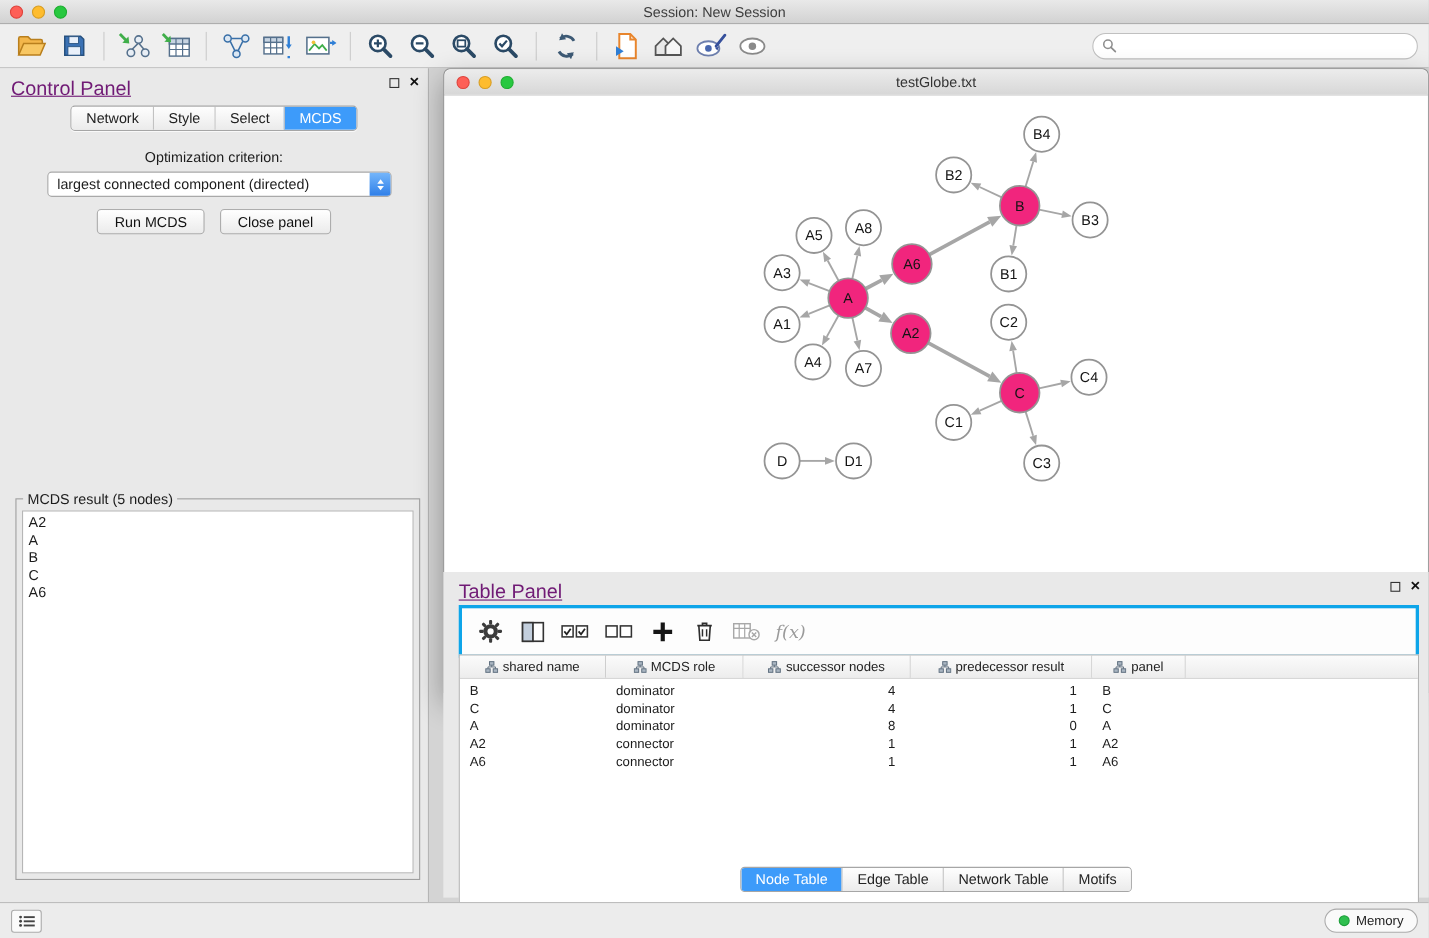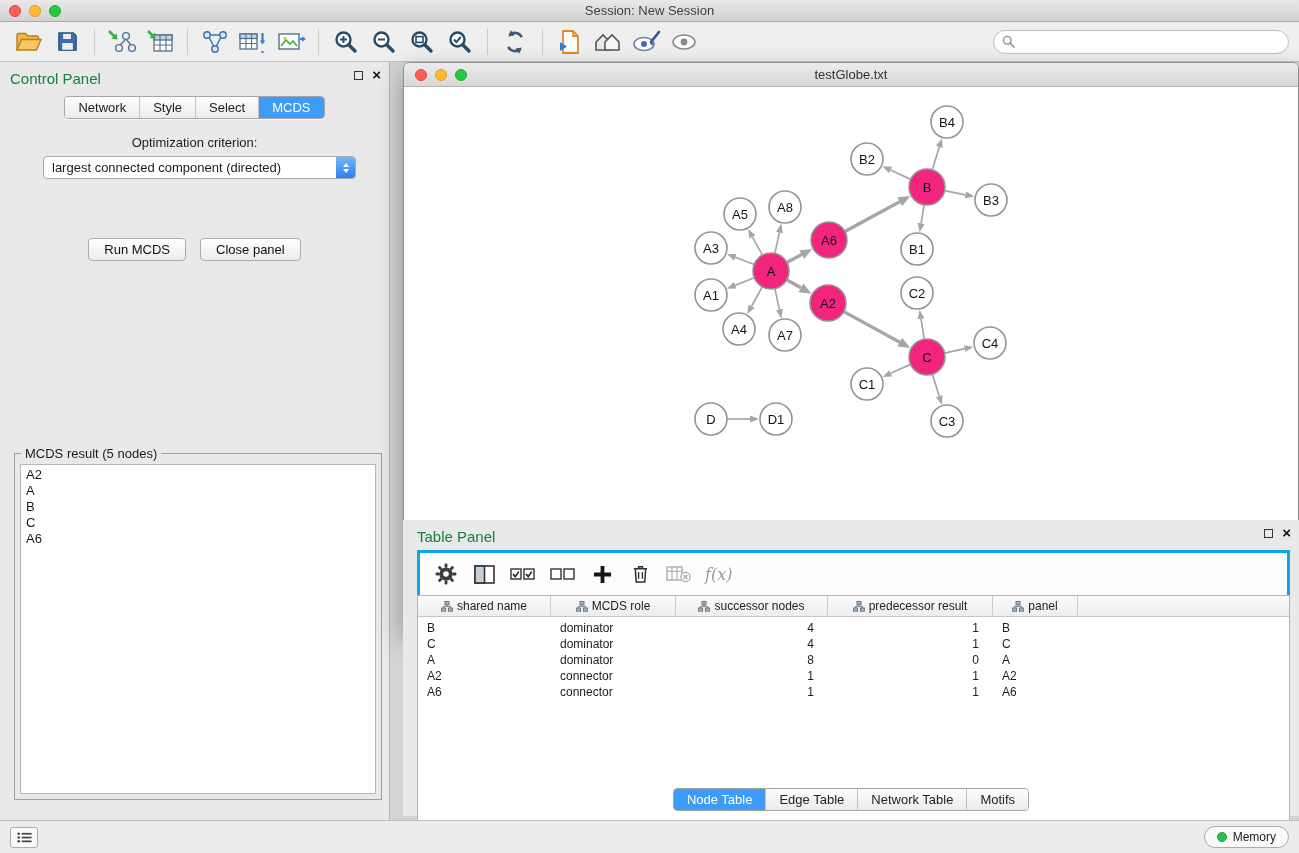--- a/index.html
+++ b/index.html
@@ -28,21 +28,21 @@
   .searchbox input { border:none; outline:none; flex:1; font-size:12px; margin-left:5px; background:transparent;
     font-family:"Liberation Sans","DejaVu Sans",sans-serif; }
 
   
   .content { position:absolute; top:62px; left:0; right:0; height:758px; background:#d4d4d4; }
 
   
   .control-panel { position:absolute; left:0; top:0; width:390px; height:758px; background:#e9e9e9;
     border-right:1px solid #b5b5b5; }
   .panel-head { position:absolute; top:0; left:0; right:0; height:28px; }
-  .panel-title { position:absolute; left:10px; top:8px; font-size:15px; color:#15803d; }
+  .panel-title { position:absolute; left:10px; top:8px; font-size:18px; color:#701a75;text-decoration:underline; }
   .panel-ctrls { position:absolute; right:8px; top:8px; display:flex; gap:9px; align-items:center; }
   .float-ic { width:9px; height:9px; border:1.5px solid #333; display:inline-block; }
   .close-ic { font-weight:bold; font-size:15px; line-height:10px; color:#111; }
 
   .seg-group { position:absolute; top:34px; left:0; right:0; display:flex; justify-content:center; }
   .seg-inner { display:inline-flex; border:1px solid #a6a6a6; border-radius:4px; overflow:hidden;
     background:#fff; box-shadow:0 1px 0 rgba(255,255,255,.7); }
   .seg-tab { padding:3px 13px; font-size:13px; background:linear-gradient(#fefefe,#ebebeb);
     border-left:1px solid #c2c2c2; color:#222; }
   .seg-tab:first-child { border-left:none; }
@@ -52,21 +52,21 @@
   .dropdown { position:absolute; top:94px; left:43px; width:313px; height:23px; background:#fff;
     border:1px solid #a9a9a9; border-radius:4px; display:flex; align-items:center; }
   .dd-text { flex:1; padding-left:8px; font-size:13px; white-space:nowrap; overflow:hidden; }
   .dd-stepper { width:19px; height:21px; border-radius:0 3px 3px 0; background:linear-gradient(#74b6fb,#2f7fe8);
     display:flex; flex-direction:column; align-items:center; justify-content:center; gap:2px; }
   .tri-up { width:0; height:0; border-left:3.5px solid transparent; border-right:3.5px solid transparent; border-bottom:4.5px solid #fff; }
   .tri-dn { width:0; height:0; border-left:3.5px solid transparent; border-right:3.5px solid transparent; border-top:4.5px solid #fff; }
 
   .btn-row { position:absolute; top:128px; left:0; right:0; display:flex; justify-content:center; gap:14px; }
   .mac-btn { background:linear-gradient(#ffffff,#ebebeb); border:1px solid #adadad; border-radius:4px;
-    padding:3px 15px; font-size:13px; color:#111;margin-top:48px; }
+    padding:3px 15px; font-size:13px; color:#111; }
 
   .fieldset { position:absolute; top:391px; left:14px; width:368px; height:347px; border:1px solid #9f9f9f; }
   .legend { position:absolute; top:-8px; left:6px; background:#e9e9e9; padding:0 4px; font-size:13px; }
   .result-list { position:absolute; top:10px; left:5px; right:5px; bottom:5px; background:#fff;
     border:1px solid #b6b6b6; overflow:auto; padding:2px 0; }
   .result-item { font-size:13px; line-height:16px; padding-left:5px; }
 
   
   .net-window { position:absolute; left:403px; top:0; width:896px; height:568px; background:#fff;
     border:1px solid #8f8f8f; border-radius:6px 6px 0 0; box-shadow:0 10px 26px rgba(0,0,0,.32); }

